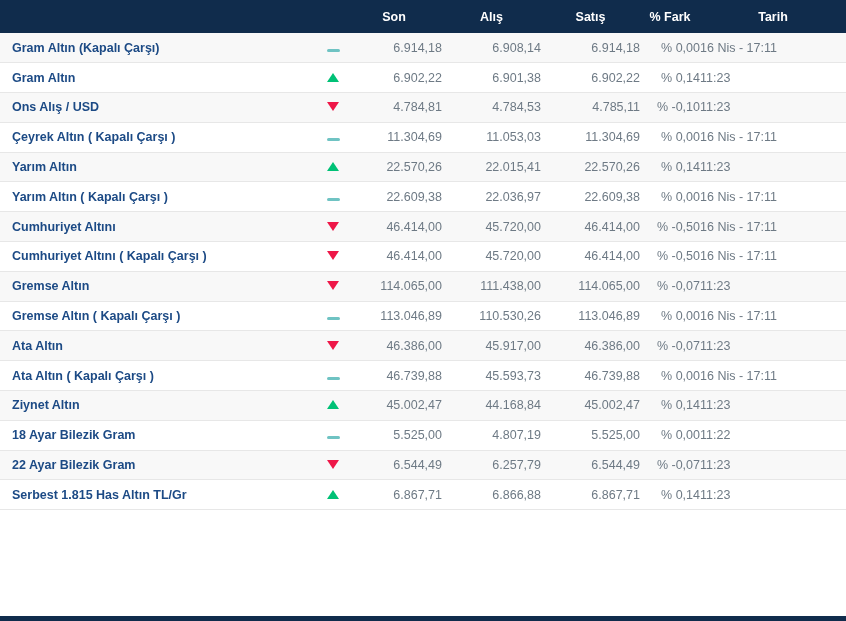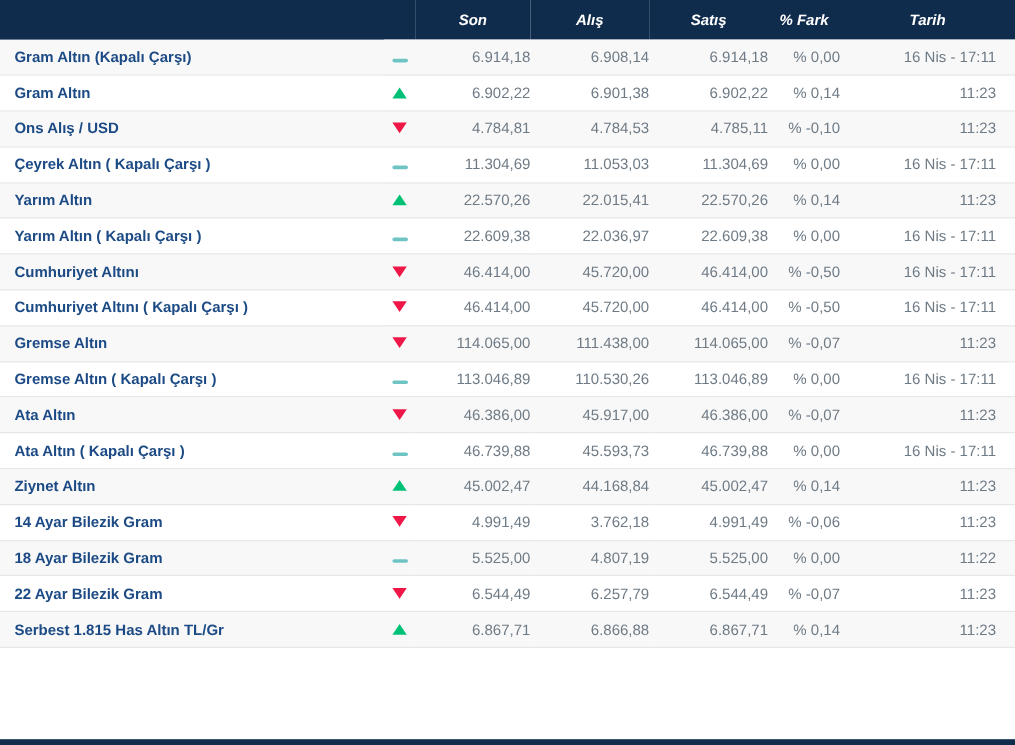--- a/index.html
+++ b/index.html
@@ -17,42 +17,41 @@
     font-family:"Liberation Sans", sans-serif;}
   .wrap{width:846px;height:621px;position:relative;}
   table{width:846px;border-collapse:collapse;table-layout:fixed;font-size:12.5px;}
   thead th{
     background:var(--header-bg);
     color:#fff;
     font-weight:700;
     height:33px;
     text-align:center;
     vertical-align:middle;
-    font-style:italic;
   }
   tbody td{
     height:29.8px;
     border-bottom:1px solid var(--border);
     vertical-align:middle;
     color:var(--value-text);
   }
   tbody tr:nth-child(odd){background:var(--row-alt);}
   tbody tr:nth-child(even){background:#ffffff;}
   td.col-name{
     padding-left:12px;
     color:var(--name-text);
     font-weight:700;
     text-align:left;
     white-space:nowrap;
     overflow:hidden;
     margin-top:24px;
   }
   td.col-icon{text-align:center;}
   td.num{text-align:right;white-space:nowrap;}
-  td.col-tarih{text-align:right;padding-right:16px;white-space:nowrap;}
+  td.col-tarih{text-align:left;padding-right:16px;white-space:nowrap;}
   .trend{display:inline-block;}
   .trend.up{
     width:0;height:0;
     border-left:6px solid transparent;
     border-right:6px solid transparent;
     border-bottom:9px solid var(--up);
   }
   .trend.down{
     width:0;height:0;
     border-left:6px solid transparent;
@@ -205,29 +204,20 @@
         <tr>
           <td class="col-name">Ziynet Altın</td>
           <td class="col-icon"><span class="trend up"></span></td>
           <td class="num">45.002,47</td>
           <td class="num">44.168,84</td>
           <td class="num">45.002,47</td>
           <td class="num">% 0,14</td>
           <td class="col-tarih">11:23</td>
         </tr>
         <tr>
-          <td class="col-name">14 Ayar Bilezik Gram</td>
-          <td class="col-icon"><span class="trend down"></span></td>
-          <td class="num">4.991,49</td>
-          <td class="num">3.762,18</td>
-          <td class="num">4.991,49</td>
-          <td class="num">% -0,06</td>
-          <td class="col-tarih">11:23</td>
-        </tr>
-        <tr>
           <td class="col-name">18 Ayar Bilezik Gram</td>
           <td class="col-icon"><span class="trend flat"></span></td>
           <td class="num">5.525,00</td>
           <td class="num">4.807,19</td>
           <td class="num">5.525,00</td>
           <td class="num">% 0,00</td>
           <td class="col-tarih">11:22</td>
         </tr>
         <tr>
           <td class="col-name">22 Ayar Bilezik Gram</td>

